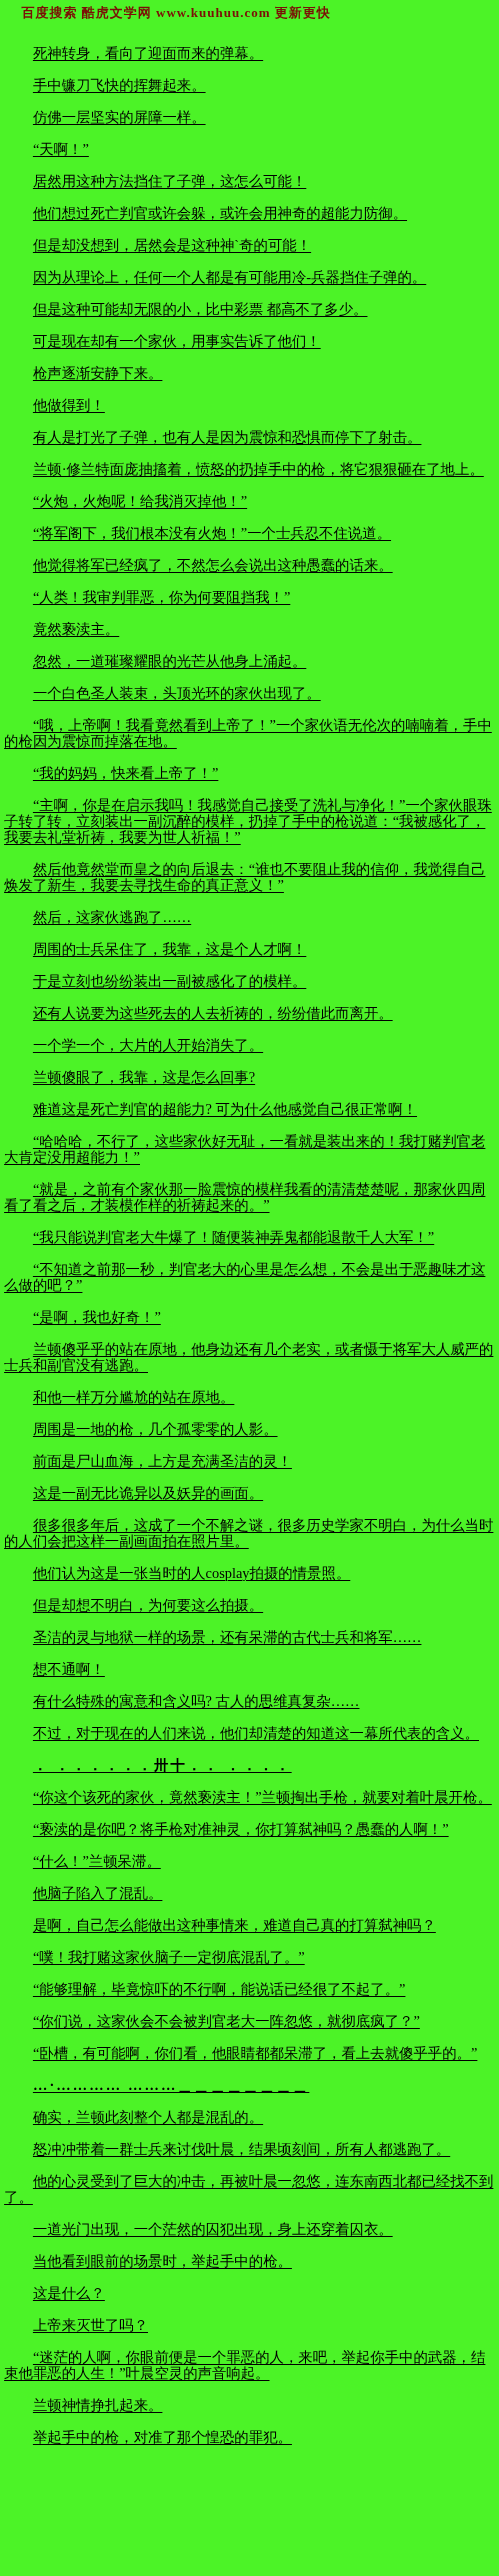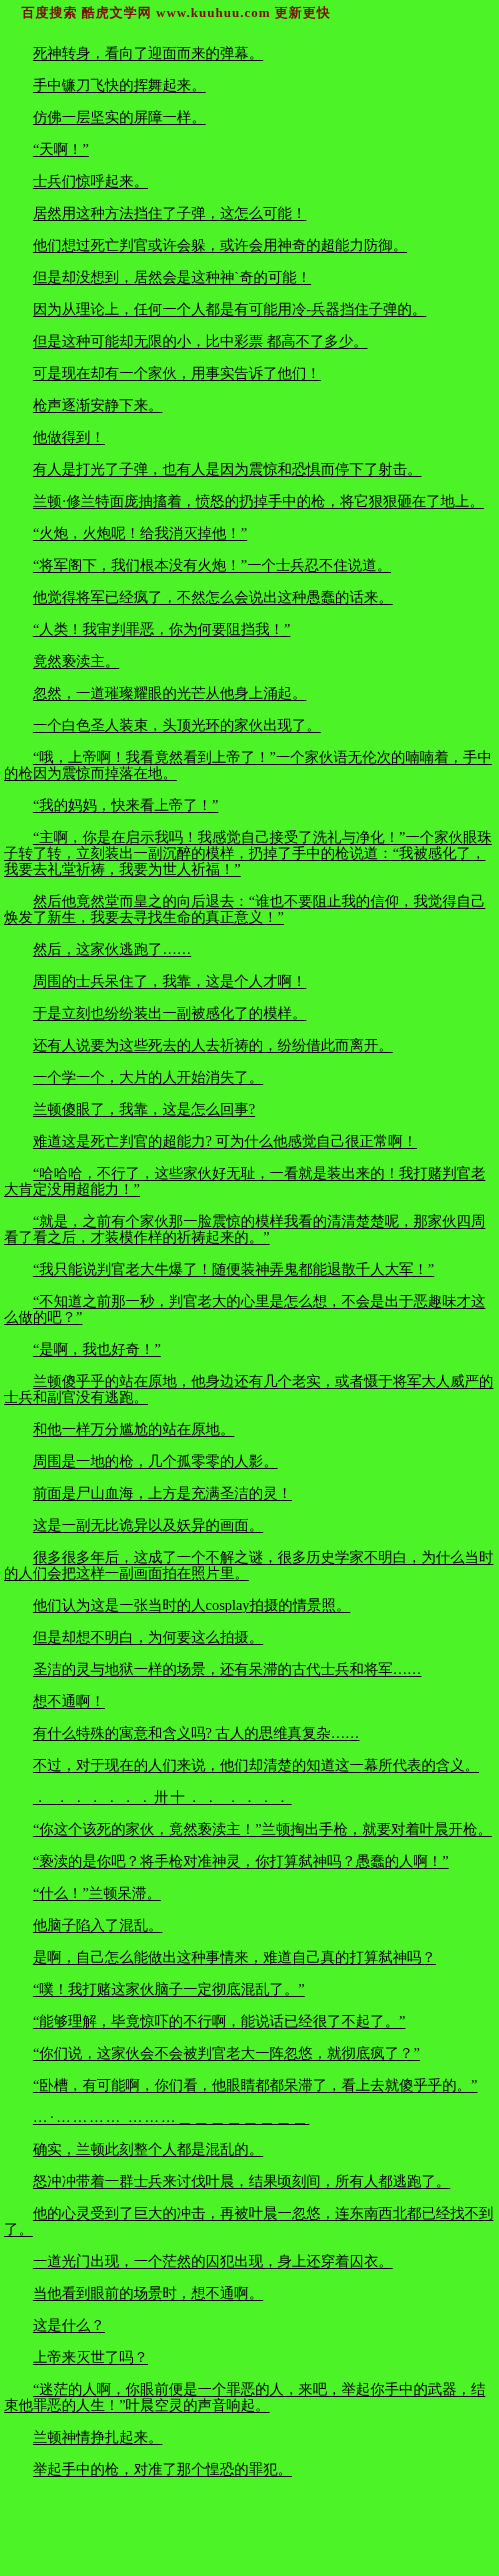--- a/index.html
+++ b/index.html
@@ -26,34 +26,33 @@
   p.para{
     font-size:14.4px;
     line-height:16px;
     margin:0 0 16px 0;
     text-indent:2em;
     text-decoration:underline;
     text-underline-offset:2.1px;
     text-decoration-thickness:0.5px;
     word-break:break-all;
   }
-  p.para.sep{ letter-spacing:2.1px; }
+  p.para.sep{ letter-spacing:2.1px;font-weight:bold; }
 </style>
 </head>
 <body>
 
 <div class="page">
   <div class="brand top">百度搜索 酷虎文学网 www.kuuhuu.com 更新更快</div>
 
   <div class="content">
       <p class="para">死神转身，看向了迎面而来的弹幕。</p>
       <p class="para">手中镰刀飞快的挥舞起来。</p>
       <p class="para">仿佛一层坚实的屏障一样。</p>
       <p class="para">“天啊！”</p>
-      <p class="para">士兵们惊呼起来。</p>
       <p class="para">居然用这种方法挡住了子弹，这怎么可能！</p>
       <p class="para">他们想过死亡判官或许会躲，或许会用神奇的超能力防御。</p>
       <p class="para">但是却没想到，居然会是这种神`奇的可能！</p>
       <p class="para">因为从理论上，任何一个人都是有可能用冷-兵器挡住子弹的。</p>
       <p class="para">但是这种可能却无限的小，比中彩票 都高不了多少。</p>
       <p class="para">可是现在却有一个家伙，用事实告诉了他们！</p>
       <p class="para">枪声逐渐安静下来。</p>
       <p class="para">他做得到！</p>
       <p class="para">有人是打光了子弹，也有人是因为震惊和恐惧而停下了射击。</p>
       <p class="para">兰顿·修兰特面庞抽搐着，愤怒的扔掉手中的枪，将它狠狠砸在了地上。</p>
@@ -100,21 +99,21 @@
       <p class="para">是啊，自己怎么能做出这种事情来，难道自己真的打算弑神吗？</p>
       <p class="para">“噗！我打赌这家伙脑子一定彻底混乱了。”</p>
       <p class="para">“能够理解，毕竟惊吓的不行啊，能说话已经很了不起了。”</p>
       <p class="para">“你们说，这家伙会不会被判官老大一阵忽悠，就彻底疯了？”</p>
       <p class="para">“卧槽，有可能啊，你们看，他眼睛都都呆滞了，看上去就傻乎乎的。”</p>
       <p class="para sep">…·………… ………＿＿＿＿＿＿＿＿</p>
       <p class="para">确实，兰顿此刻整个人都是混乱的。</p>
       <p class="para">怒冲冲带着一群士兵来讨伐叶晨，结果顷刻间，所有人都逃跑了。</p>
       <p class="para">他的心灵受到了巨大的冲击，再被叶晨一忽悠，连东南西北都已经找不到了。</p>
       <p class="para">一道光门出现，一个茫然的囚犯出现，身上还穿着囚衣。</p>
-      <p class="para">当他看到眼前的场景时，想不通啊。</p>
+      <p class="para">当他看到眼前的场景时，举起手中的枪。</p>
       <p class="para">这是什么？</p>
       <p class="para">上帝来灭世了吗？</p>
       <p class="para">“迷茫的人啊，你眼前便是一个罪恶的人，来吧，举起你手中的武器，结束他罪恶的人生！”叶晨空灵的声音响起。</p>
       <p class="para">兰顿神情挣扎起来。</p>
       <p class="para">举起手中的枪，对准了那个惶恐的罪犯。</p>
     </div>
 
 </div>
 
 

